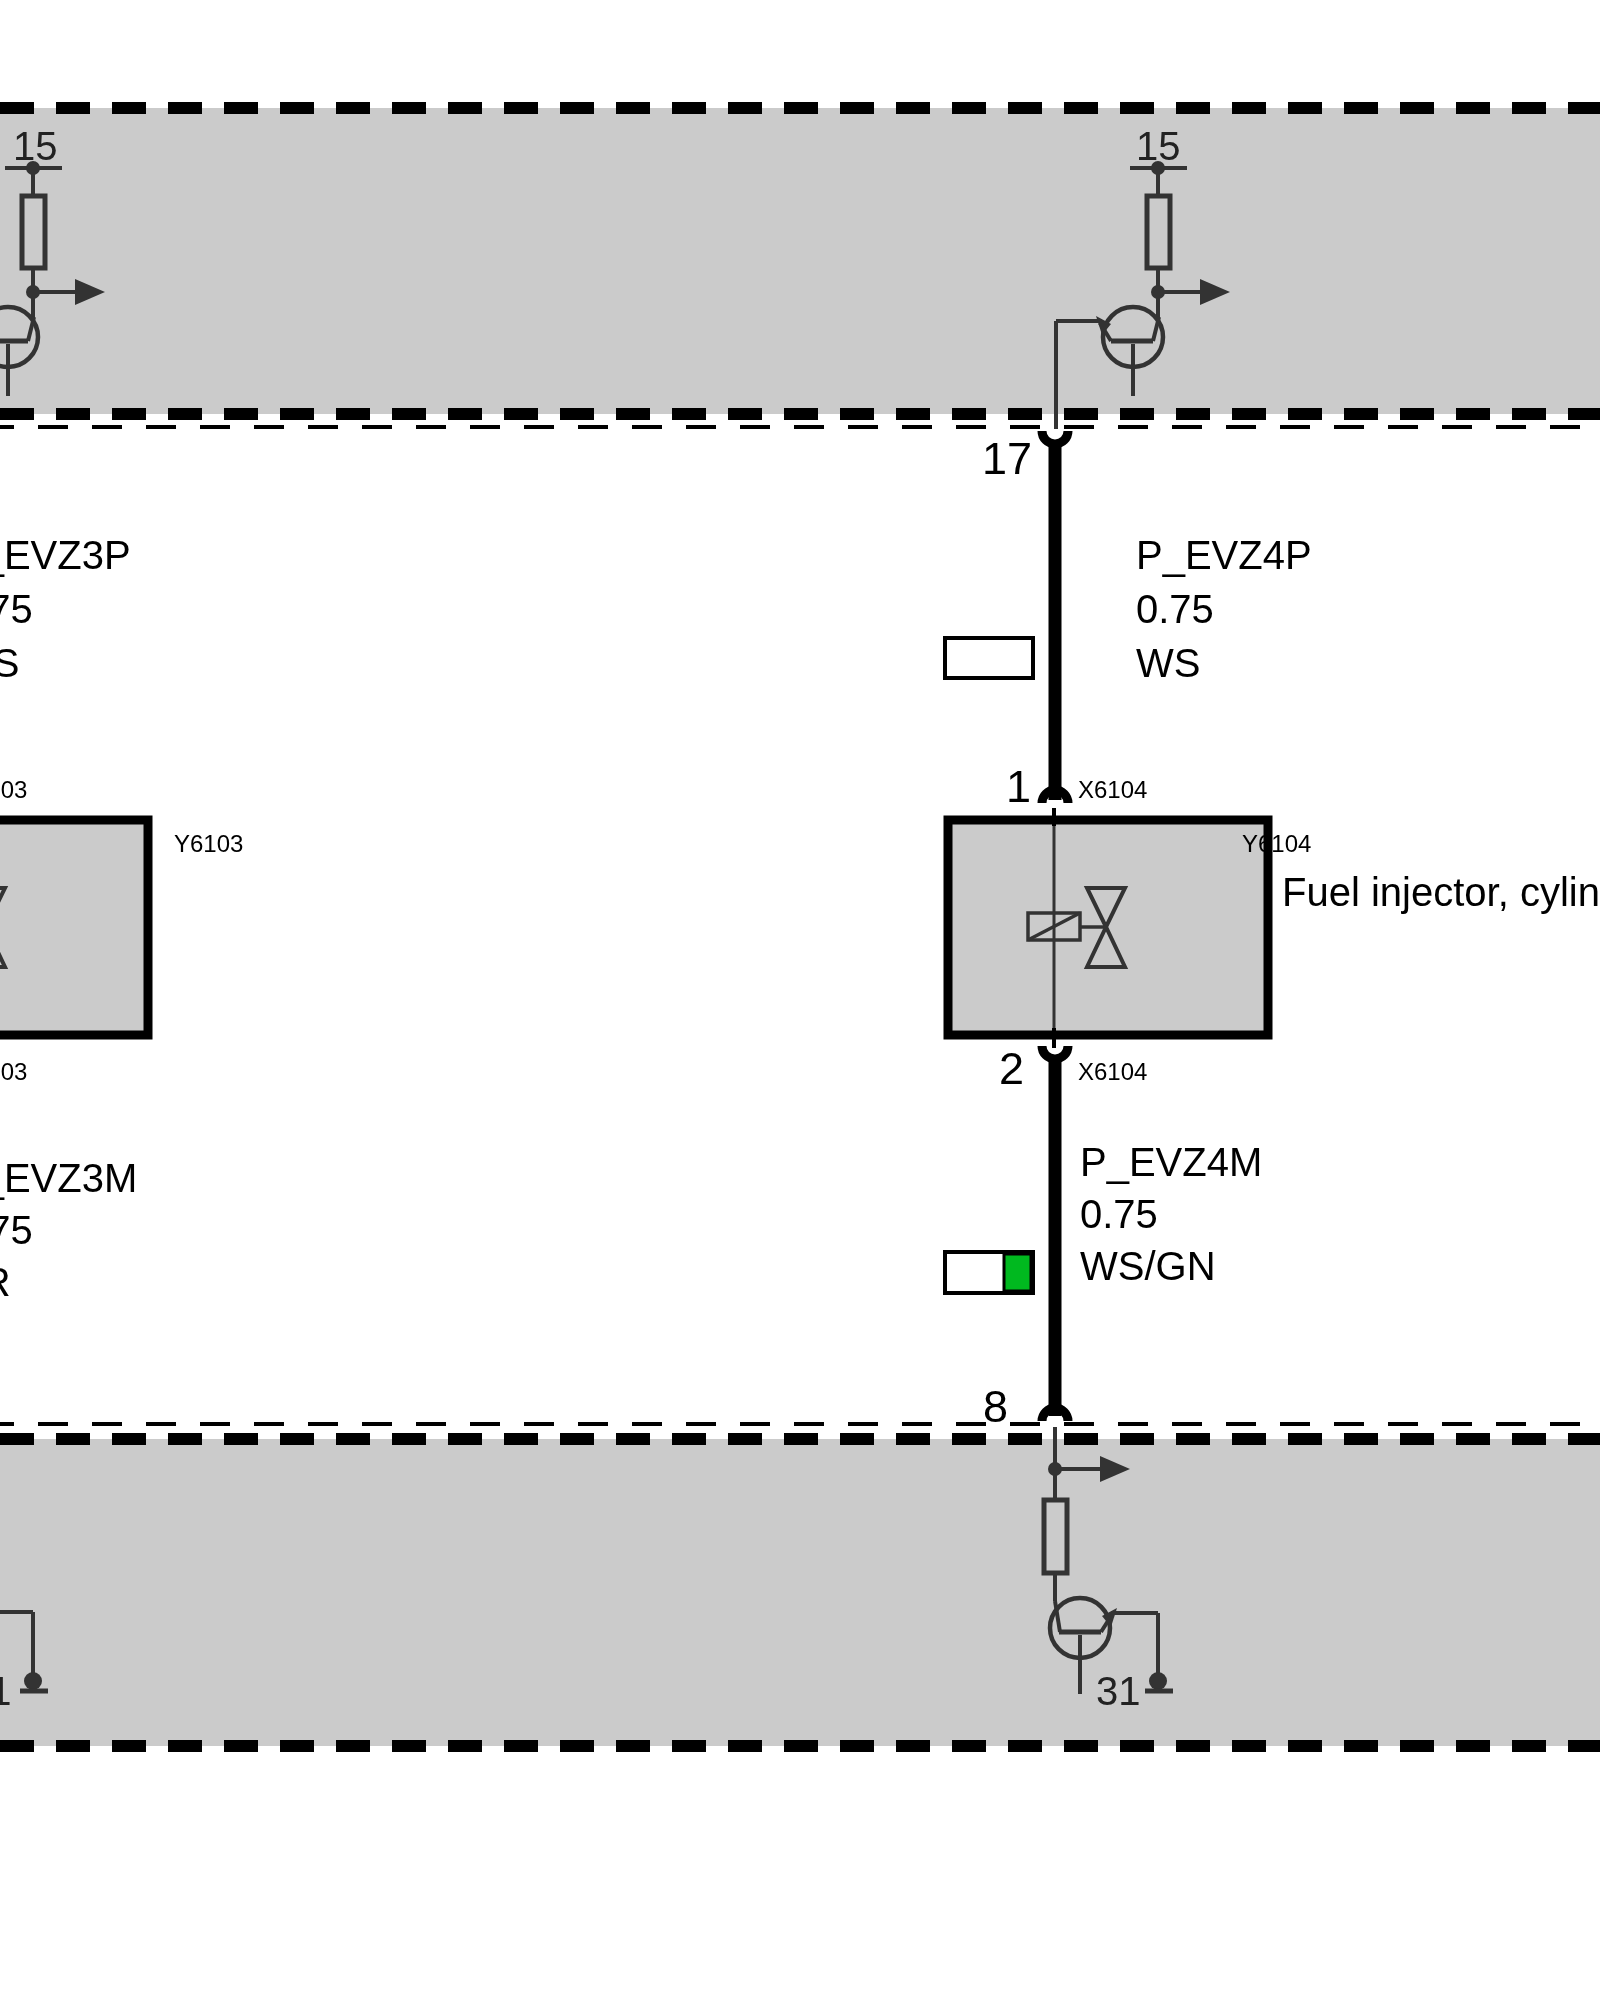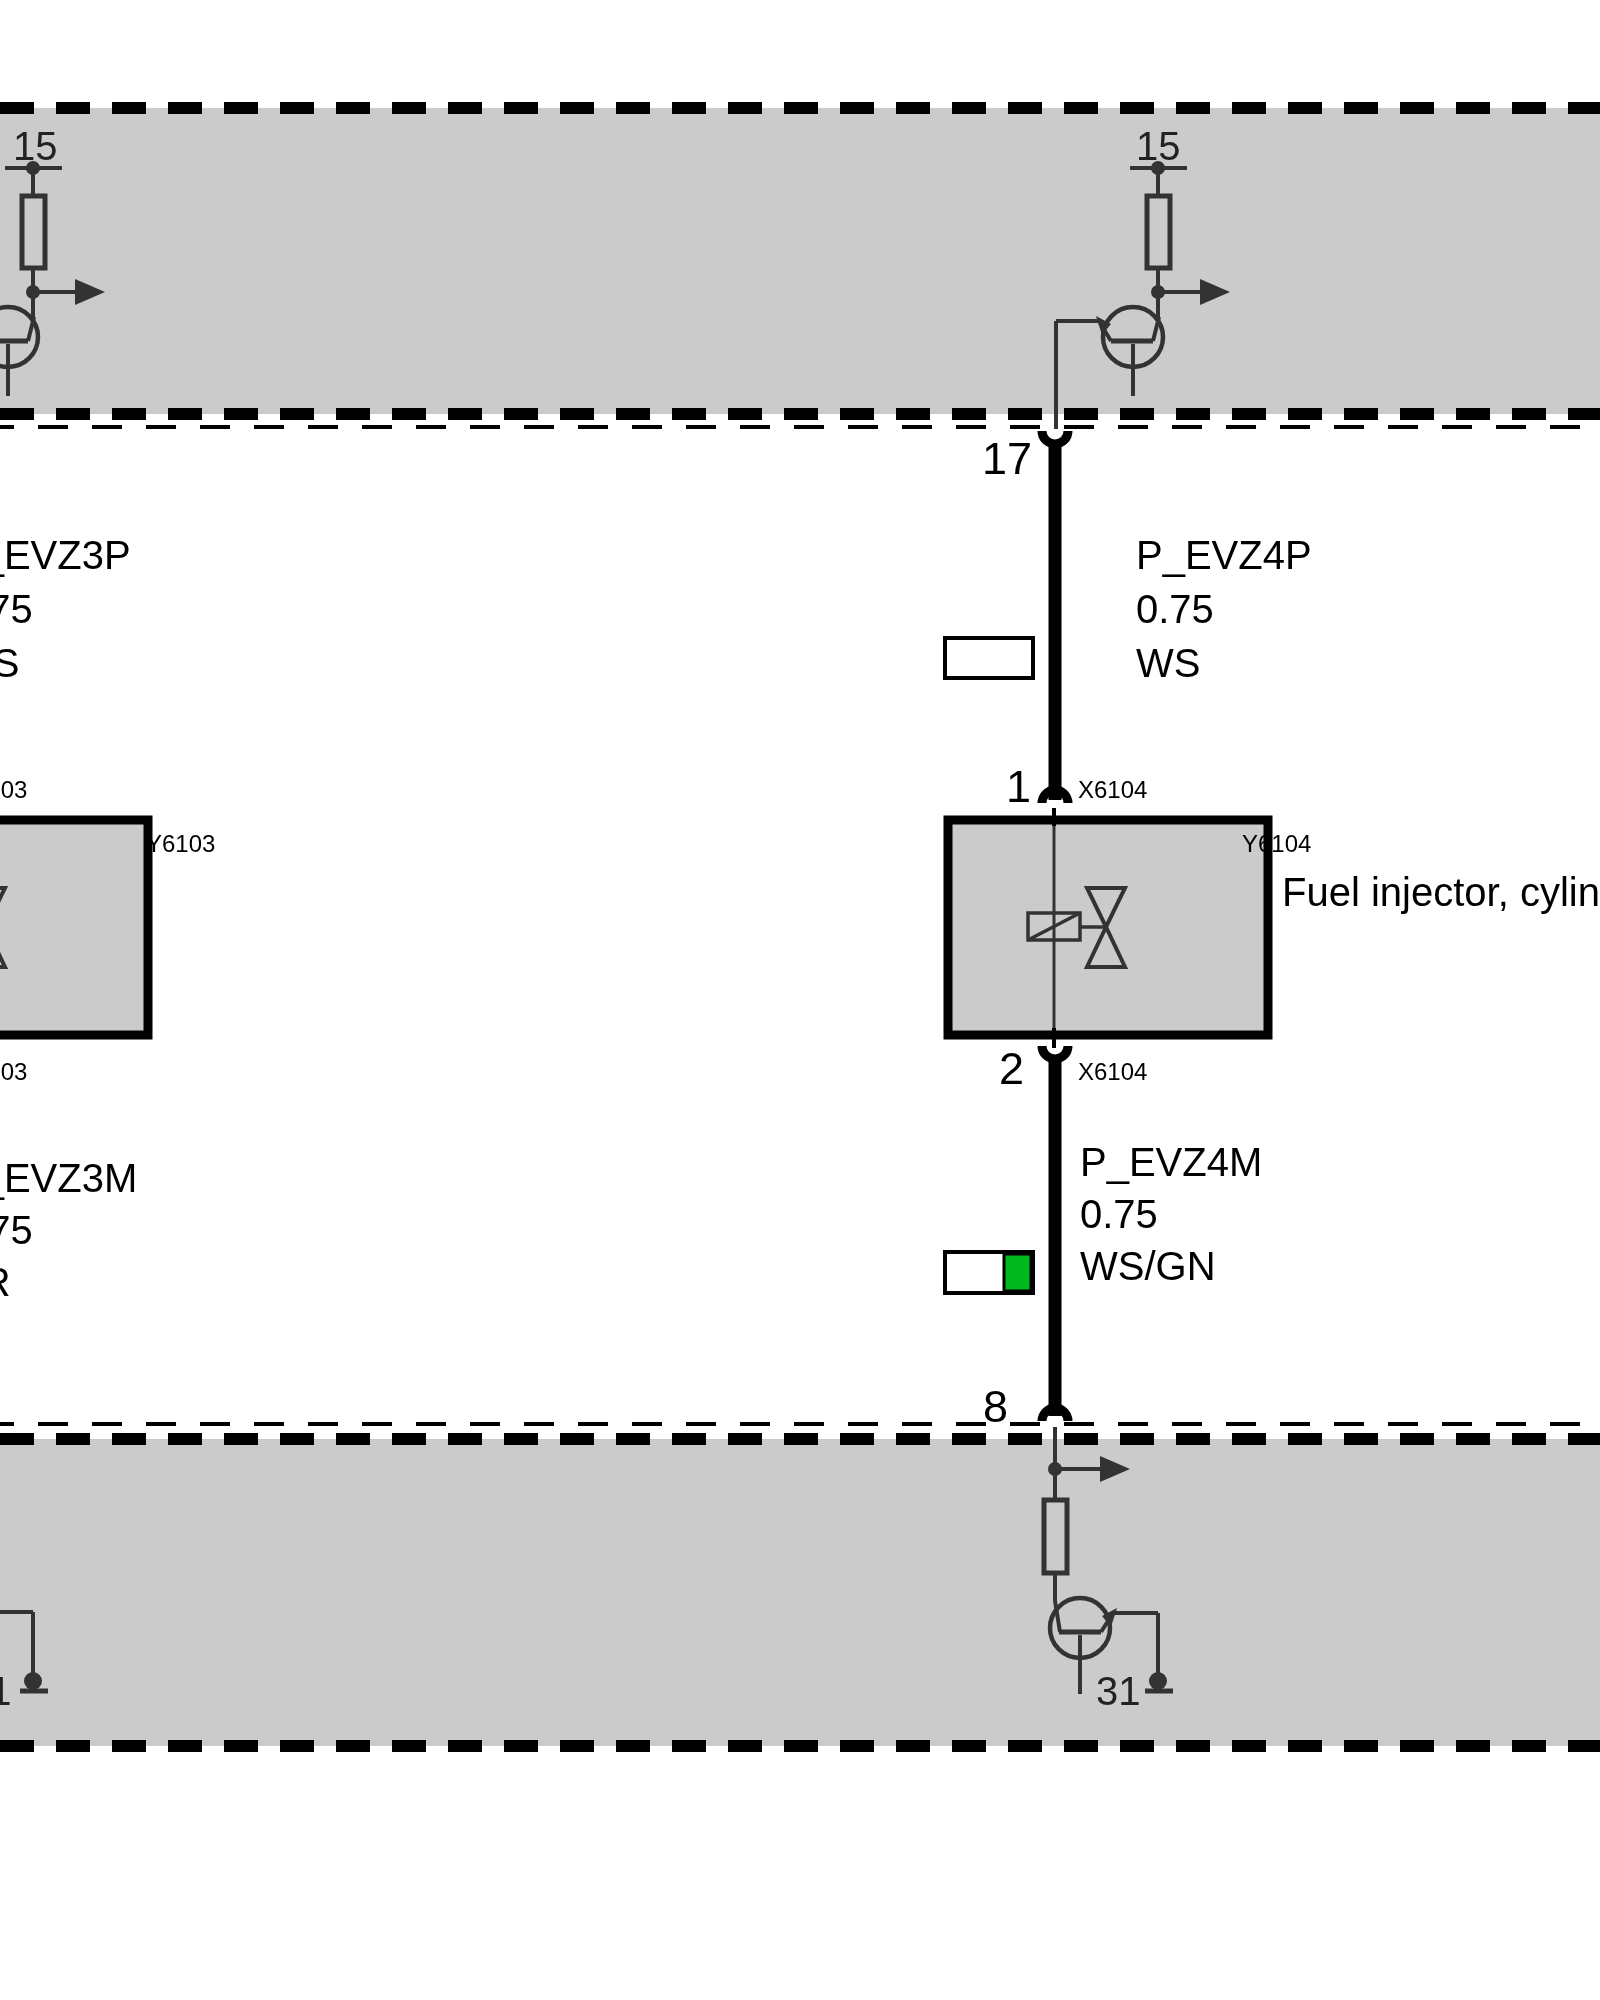--- a/index.html
+++ b/index.html
@@ -180,20 +180,20 @@
     <div>0.75</div>
     <div>WS/GN</div>
   </div>
 
   <div class="wire-block bottom" style="left:-45px;top:1152px;">
     <div>P_EVZ3M</div>
     <div>0.75</div>
     <div>BR</div>
   </div>
 
-  <div class="lbl comp-id" style="left:146px;top:832px;">Y6103</div>
+  <div class="lbl comp-id" style="left:174px;top:832px;">Y6103</div>
   <div class="lbl comp-id" style="left:1242px;top:832px;">Y6104</div>
   <div class="lbl comp-name" style="left:1282px;top:872px;">Fuel injector, cylinder 4</div>
 
   <div class="lbl term-num" style="left:1096px;top:1671px;color:#222;">31</div>
   <div class="lbl term-num" style="left:-33px;top:1671px;color:#222;">31</div>
 
 </div>
 
 </body></html>

